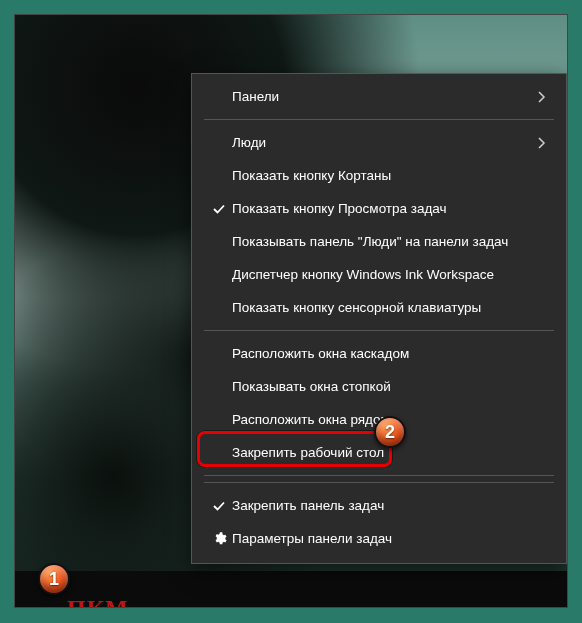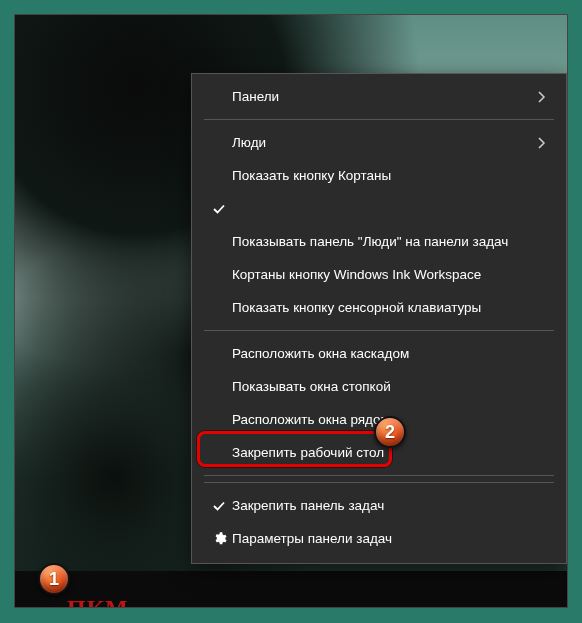--- a/index.html
+++ b/index.html
@@ -140,32 +140,33 @@
       <span class="label">Показать кнопку Кортаны</span>
       <span class="tail"></span>
     </div>
 
     <div class="menu-item">
       <span class="lead check">
         <svg width="14" height="14" viewBox="0 0 14 14">
             <path d="M2 7 L5.5 10.5 L12 3.5" stroke="#fff" stroke-width="1.8" fill="none"></path>
           </svg>
       </span>
+      <span class="label">Показать кнопку Просмотра задач</span>
       <span class="tail"></span>
     </div>
 
     <div class="menu-item">
       <span class="lead"></span>
       <span class="label">Показывать панель "Люди" на панели задач</span>
       <span class="tail"></span>
     </div>
 
     <div class="menu-item">
       <span class="lead"></span>
-      <span class="label">Кортаны кнопку Windows Ink Workspace</span>
+      <span class="label">Диспетчер кнопку Windows Ink Workspace</span>
       <span class="tail"></span>
     </div>
 
     <div class="menu-item">
       <span class="lead"></span>
       <span class="label">Показать кнопку сенсорной клавиатуры</span>
       <span class="tail"></span>
     </div>
 
     <div class="divider"></div>

